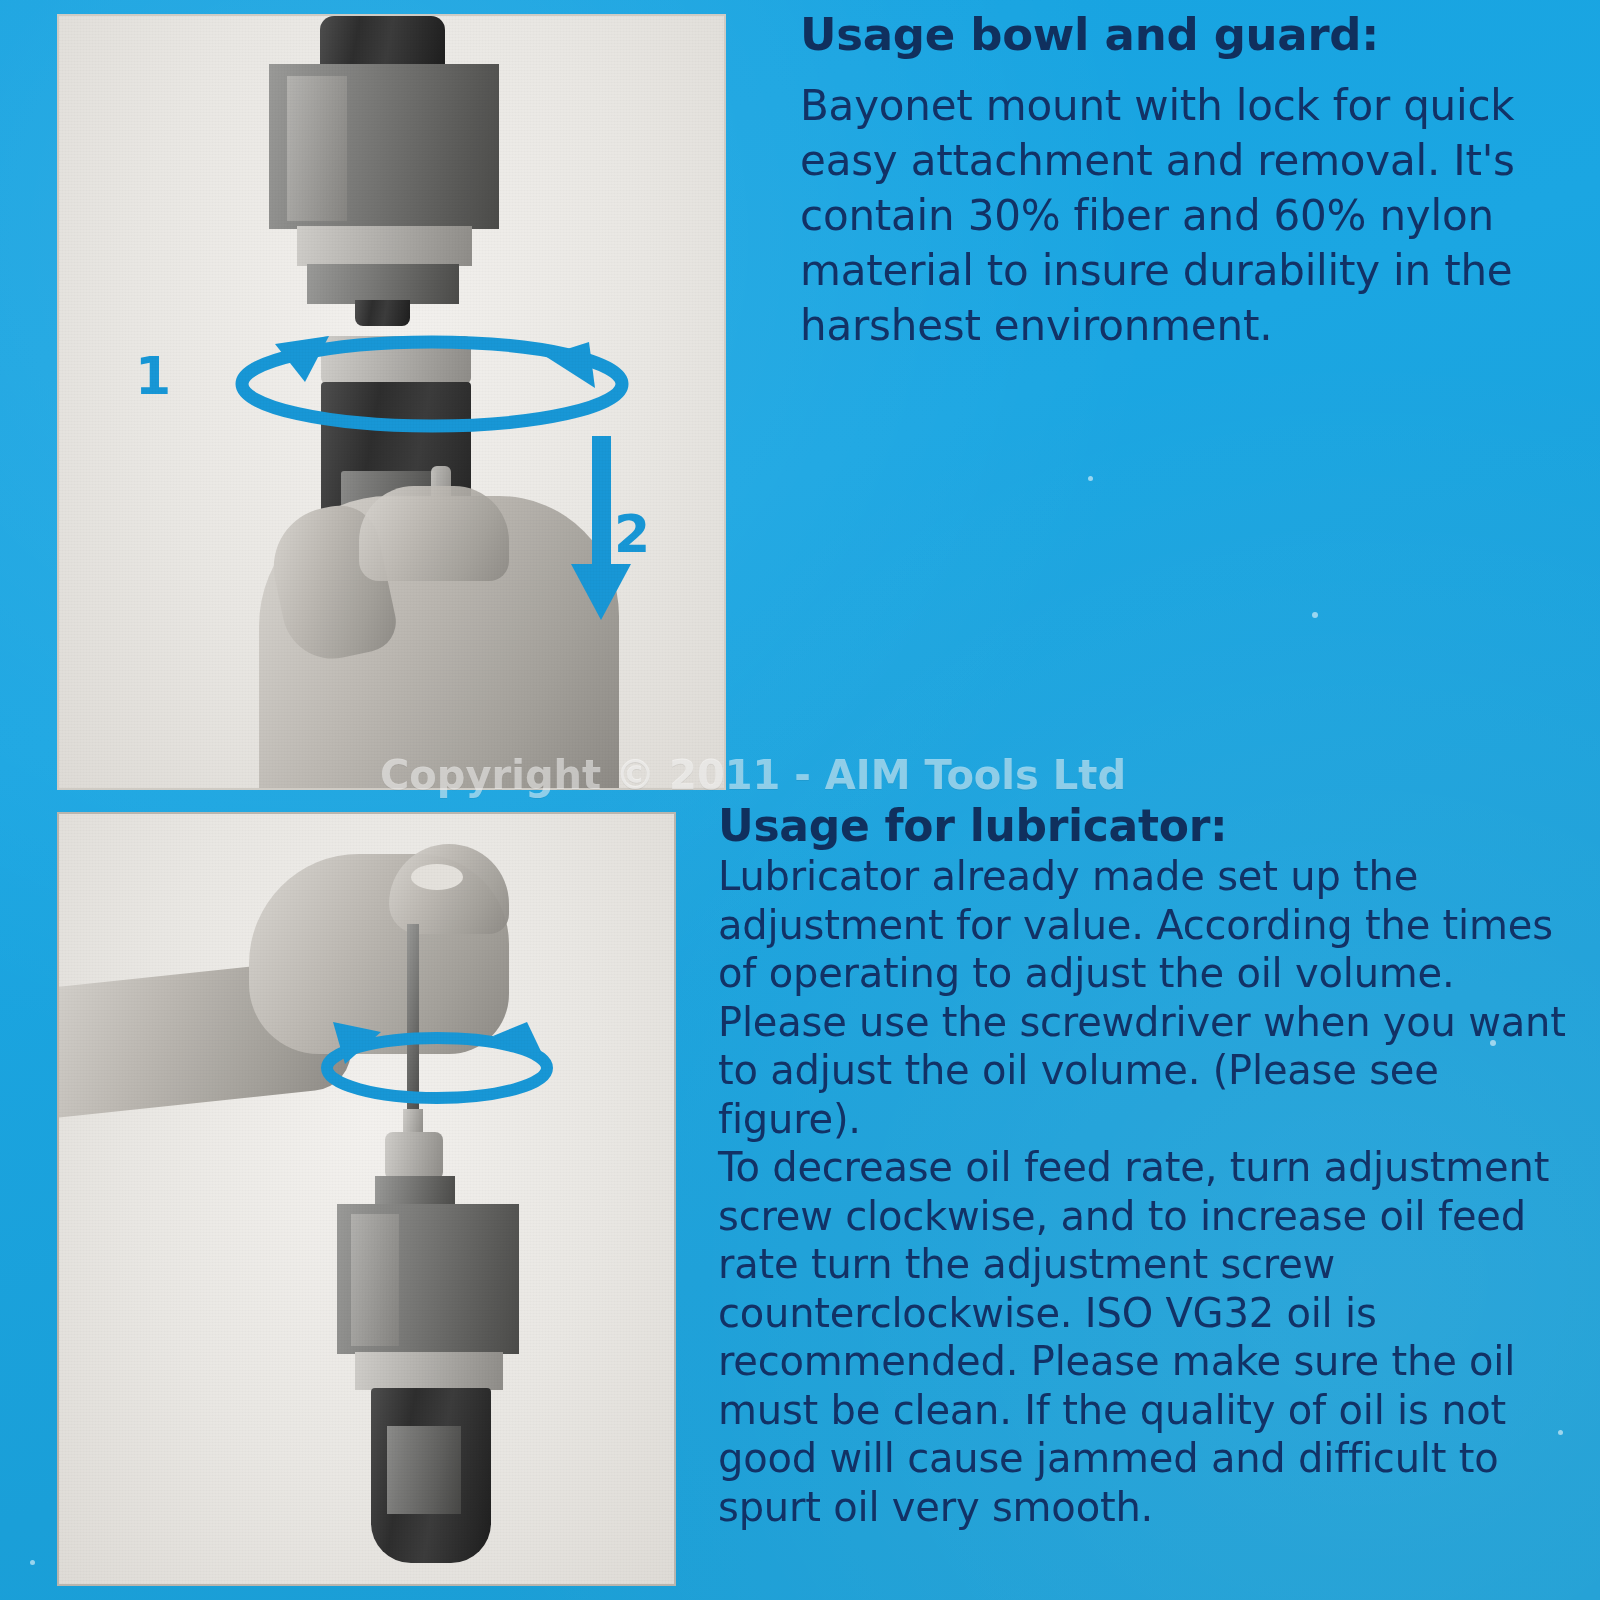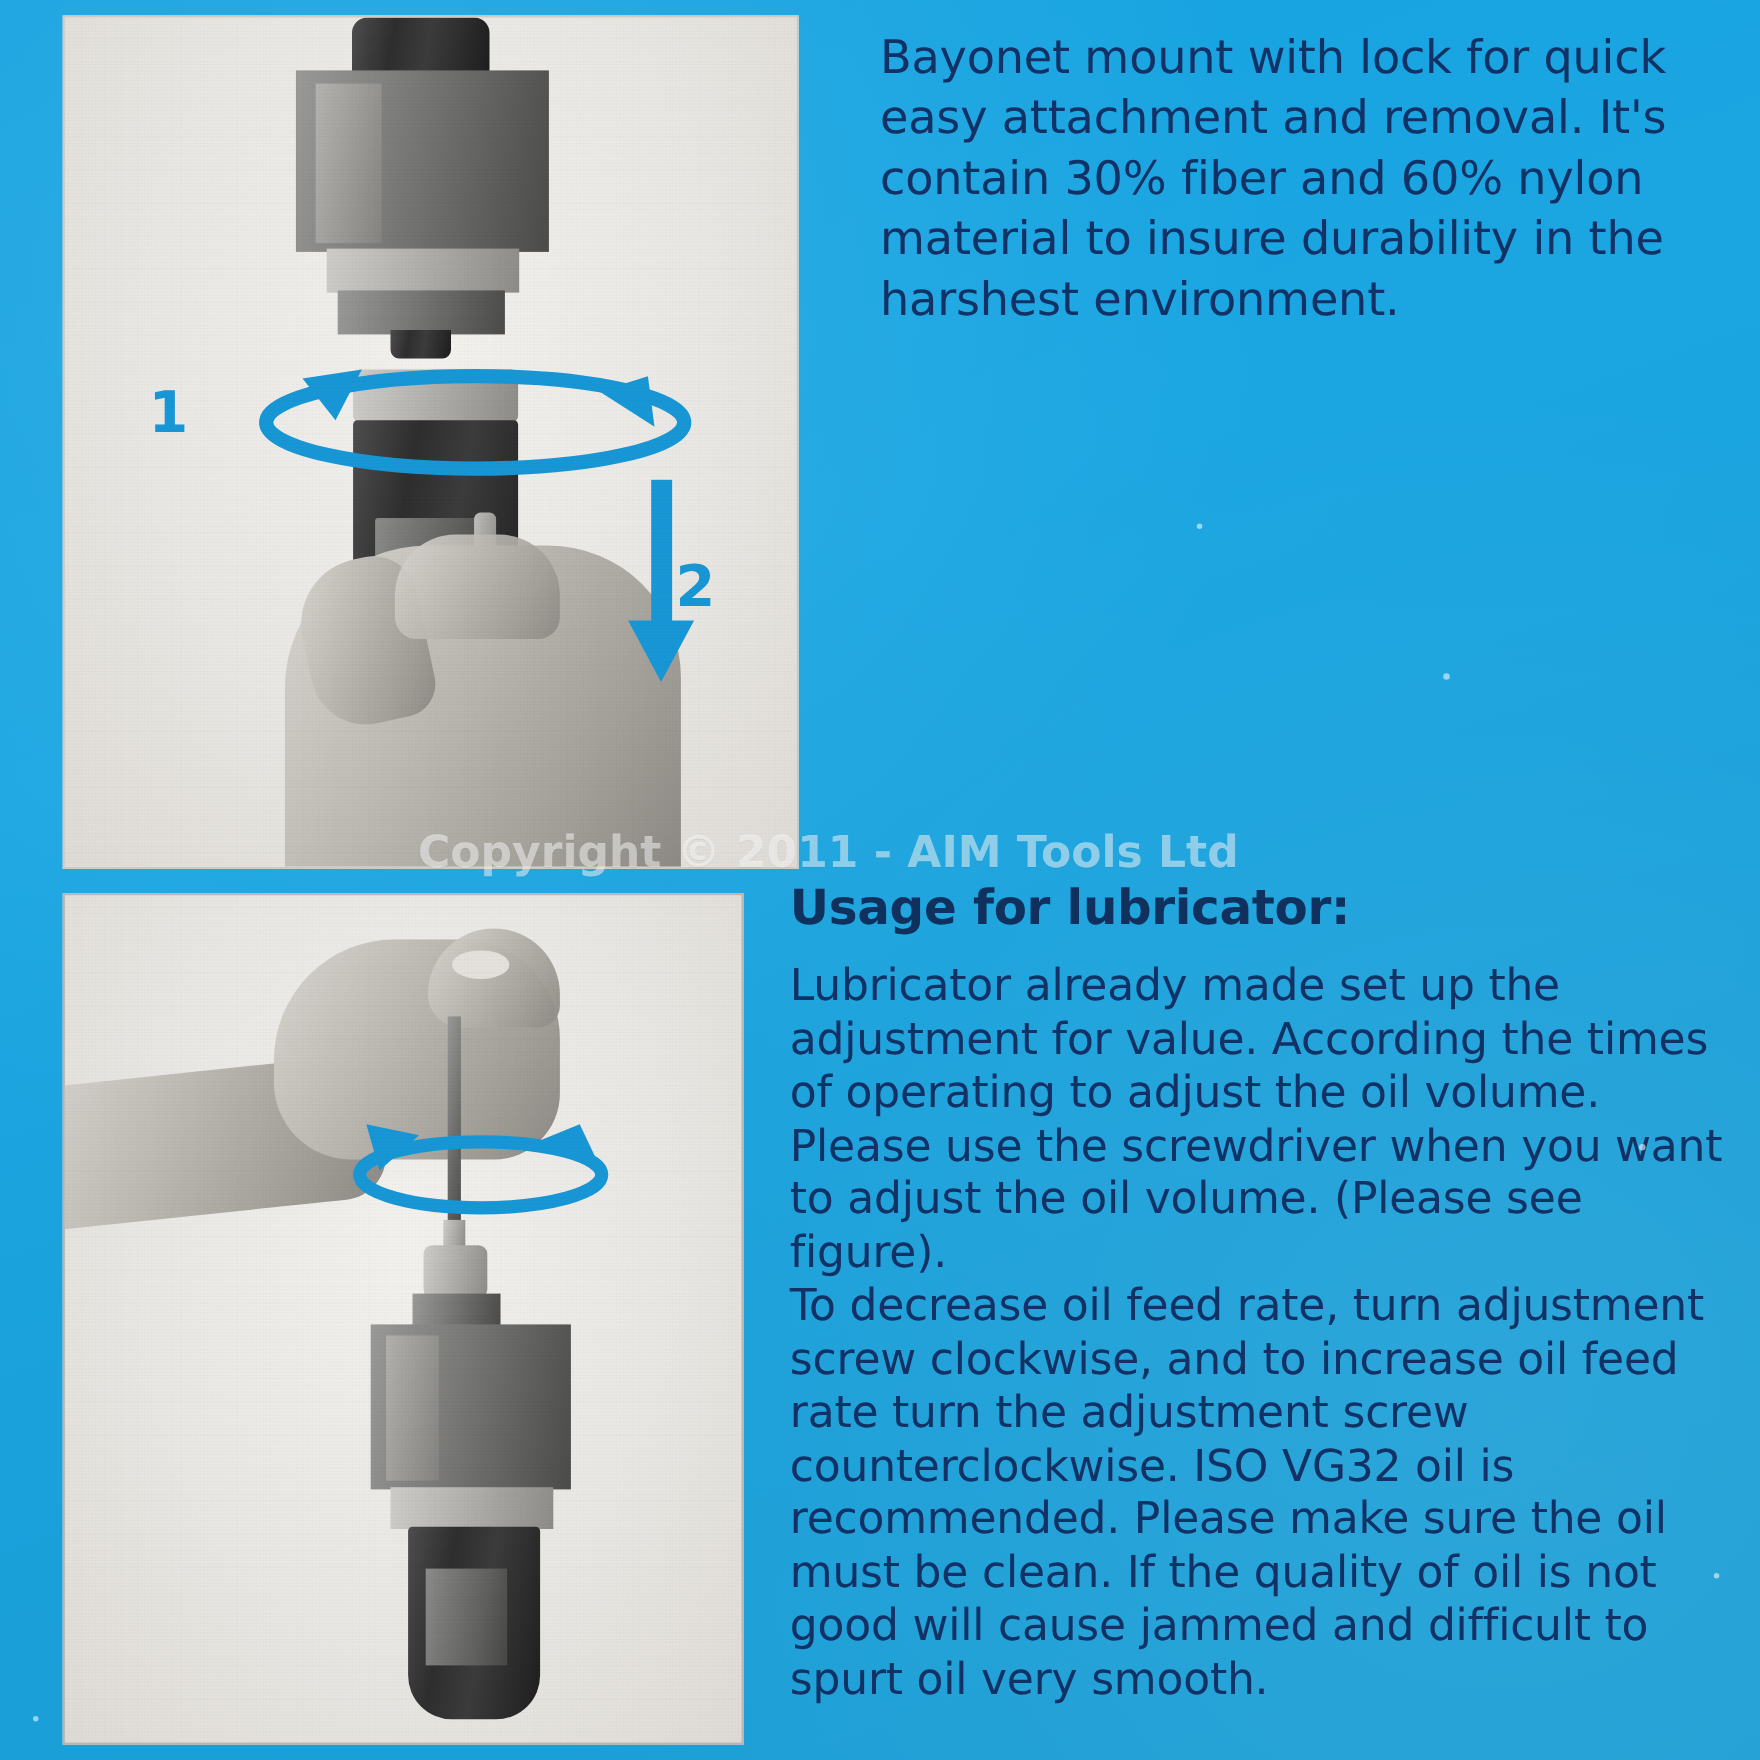--- a/index.html
+++ b/index.html
@@ -108,21 +108,21 @@
   }
   #col-bowl .head { font-size: 45px; line-height: 54px; }
   #col-bowl .bodytext { font-size: 42px; line-height: 55px; margin-top: 16px; }
 
   #col-lub {
     left: 718px;
     top: 800px;
     width: 875px;
   }
   #col-lub .head { font-size: 44px; line-height: 52px; }
-  #col-lub .bodytext { font-size: 40px; line-height: 48.5px; margin-top: 20px; }
+  #col-lub .bodytext { font-size: 40px; line-height: 48.5px; margin-top: 0; }
 
   
   #watermark {
     position: absolute;
     left: 380px;
     top: 752px;
     width: 900px;
     text-align: left;
     font-family: "DejaVu Sans", sans-serif;
     font-size: 40px;
@@ -174,20 +174,21 @@
     <svg class="arrow-svg" style="left:500px; top:420px;" width="90" height="190" viewBox="0 0 90 190">
       <rect x="33" y="0" width="19" height="135" fill="#1897d6"></rect>
       <polygon points="12,128 72,128 42,184" fill="#1897d6"></polygon>
     </svg>
     <span class="num" style="left:555px; top:488px; font-size:52px;">2</span>
 
     <div class="grain"></div>
   </div>
 
   <div class="text-col" id="col-bowl">
+    <div class="head">Usage bowl and guard:</div>
     <div class="bodytext">Bayonet mount with lock for quick easy attachment and removal. It's contain 30% fiber and 60% nylon material to insure durability in the harshest environment.</div>
   </div>
 
   <div class="photo" id="photo-lubricator">
     <div class="photo-inner"></div>
 
     <div class="hand" style="left:-40px; top:160px; width:330px; height:130px; border-radius:0 40px 40px 0; transform:rotate(-6deg);"></div>
 
     <div class="hand" style="left:190px; top:40px; width:260px; height:200px; border-radius:110px 90px 60px 70px;"></div>
     <div class="hand" style="left:330px; top:30px; width:120px; height:90px; border-radius:60px 60px 20px 30px; opacity:.95;"></div>

